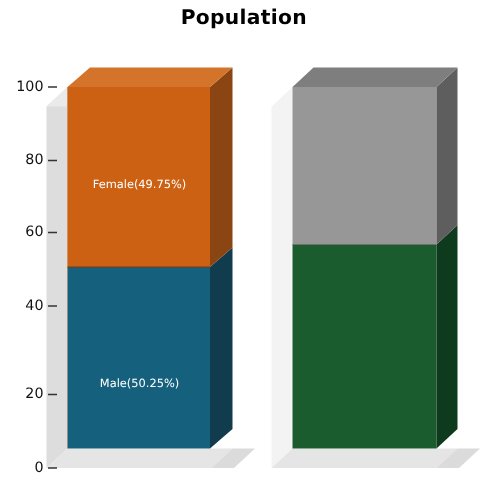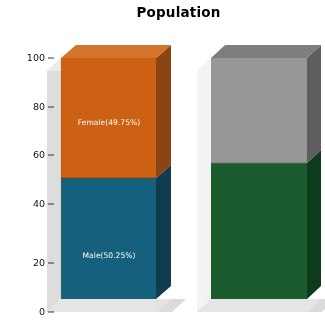--- a/index.html
+++ b/index.html
@@ -3,21 +3,21 @@
 <meta charset="utf-8">
 <style>
   html,body{margin:0;padding:0;}
   body{
     width:325px;height:325px;
     background:#ffffff;
     font-family:"DejaVu Sans","Liberation Sans",sans-serif;
     overflow:hidden;
     position:relative;
   }
-  #chart-root{position:absolute;left:16px;top:0;width:272px;height:325px;}
+  #chart-root{position:absolute;left:0;top:0;width:272px;height:325px;}
   .chart-title{
     position:absolute;left:0;top:4px;width:325px;
     text-align:center;
     font-size:13.5px;font-weight:bold;color:#000000;
     letter-spacing:.2px;
   }
   svg{position:absolute;left:0;top:0;}
   .ytick-label{
     font-family:"DejaVu Sans","Liberation Sans",sans-serif;
     font-size:9.5px;fill:#111111;

